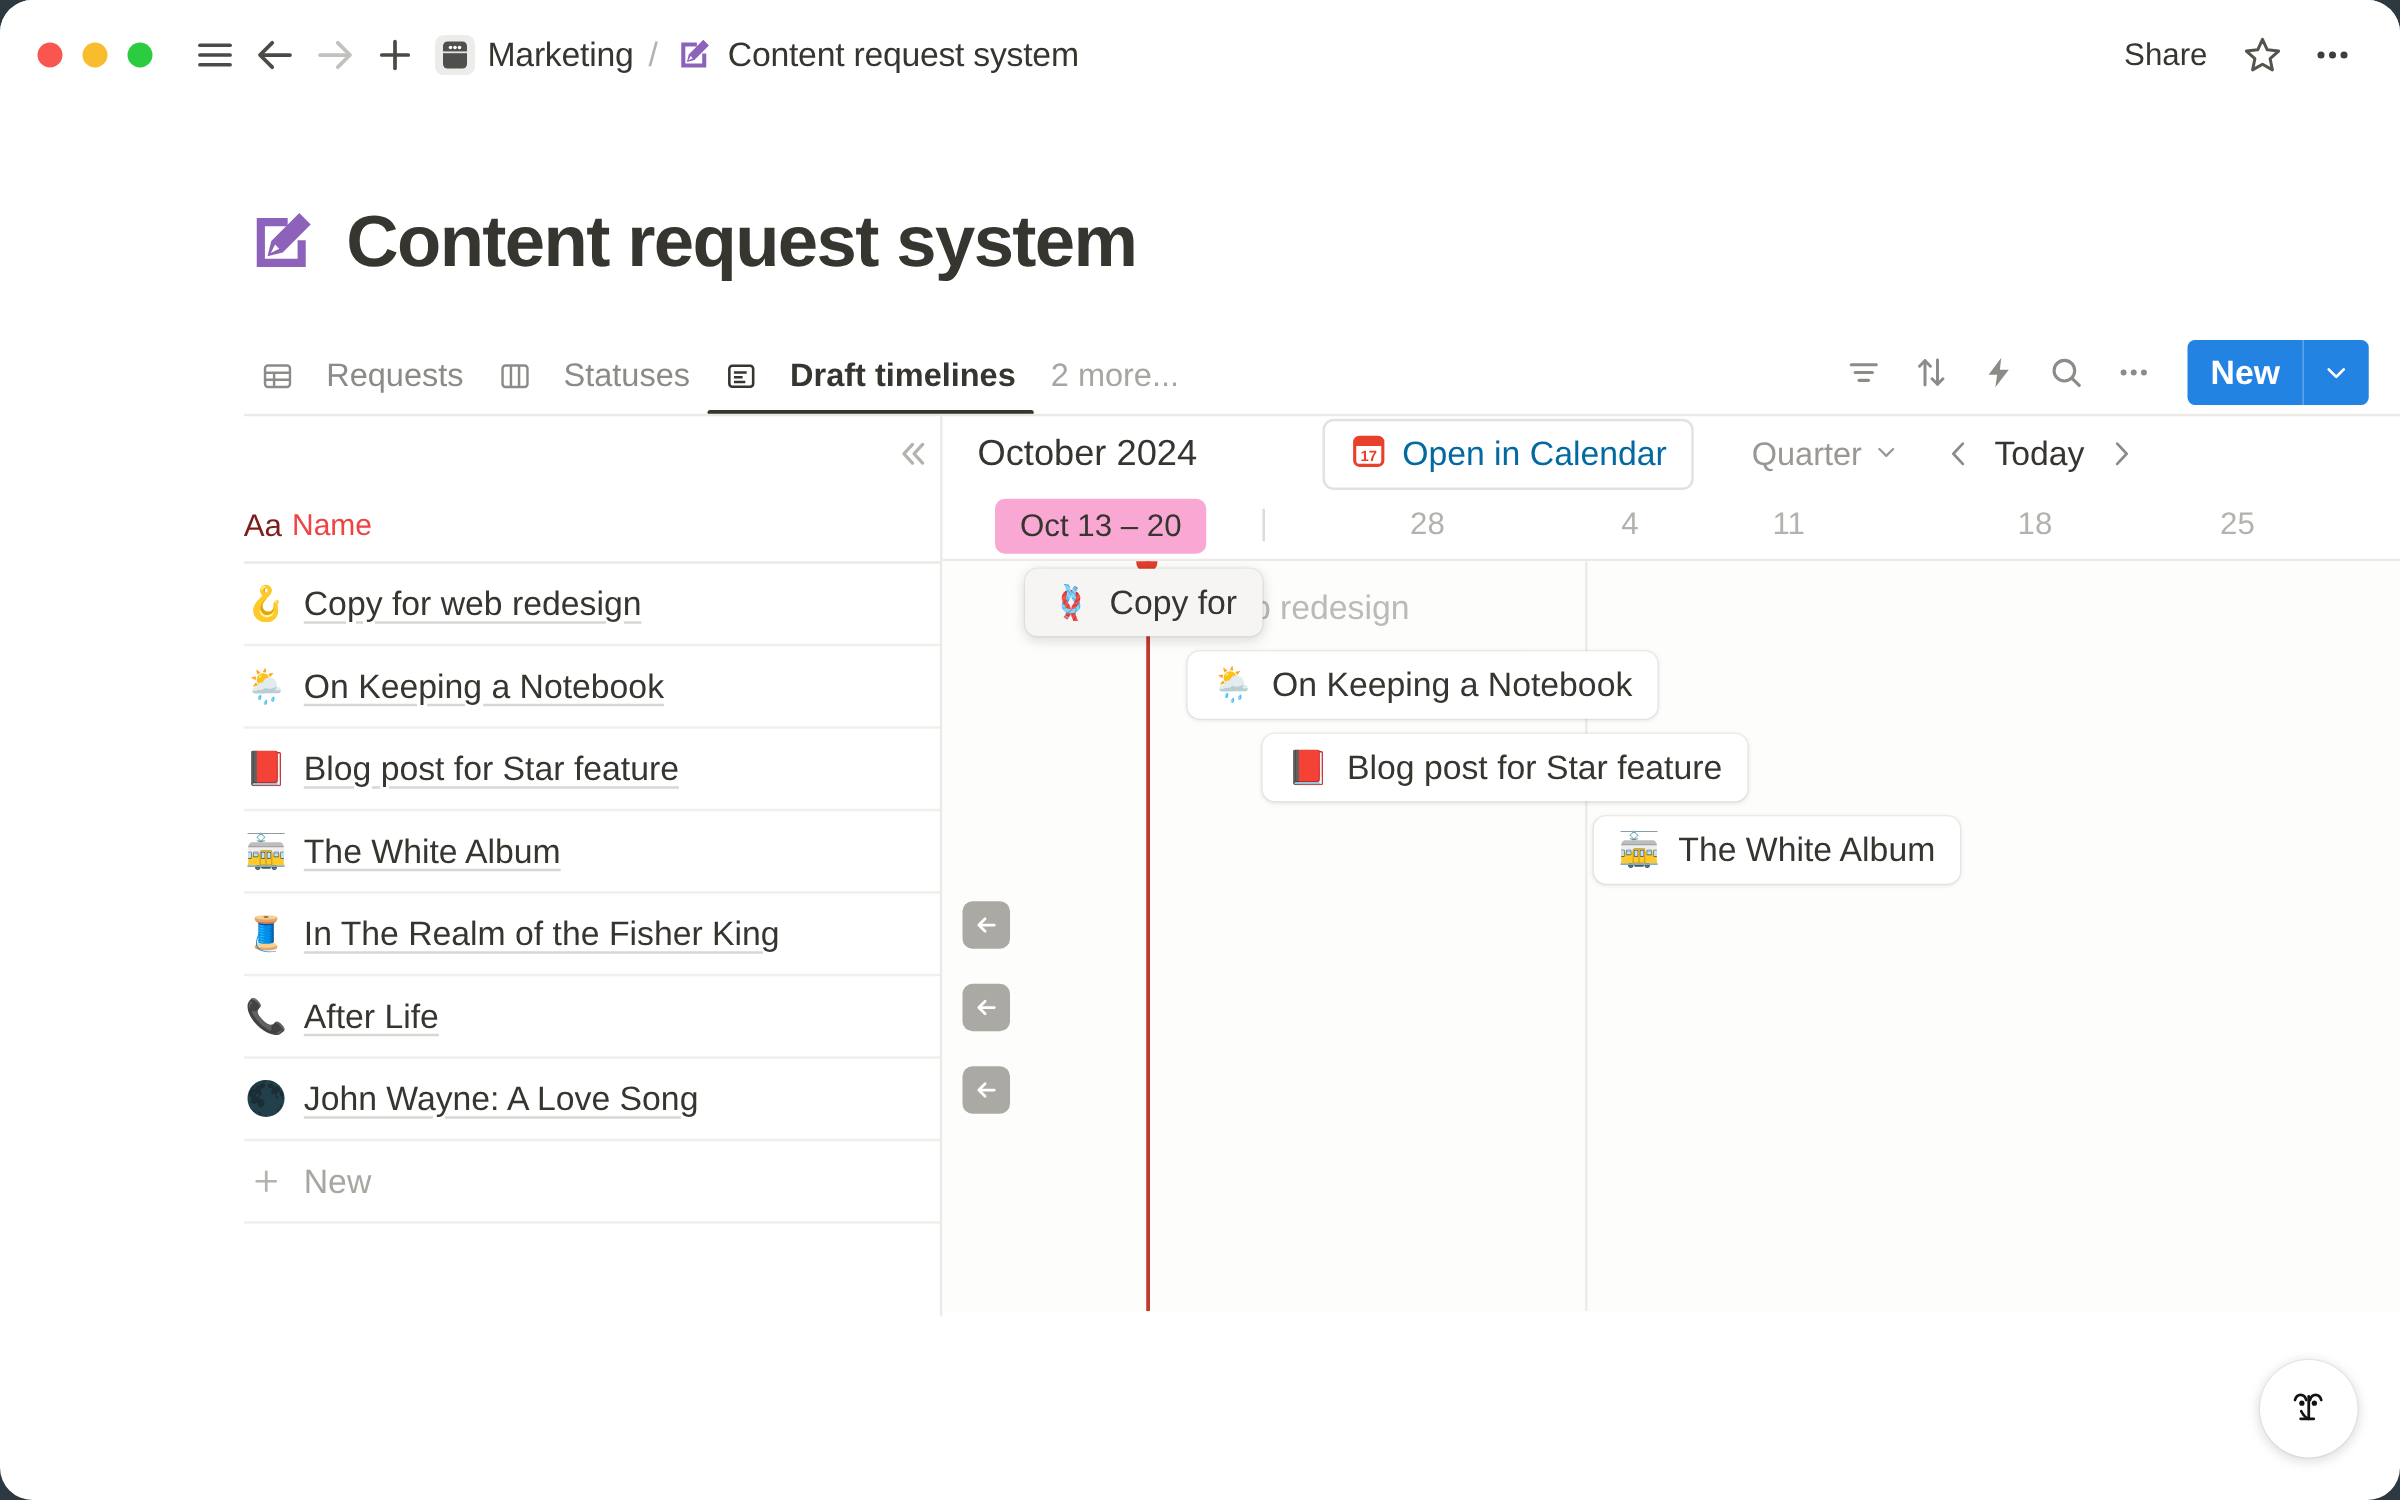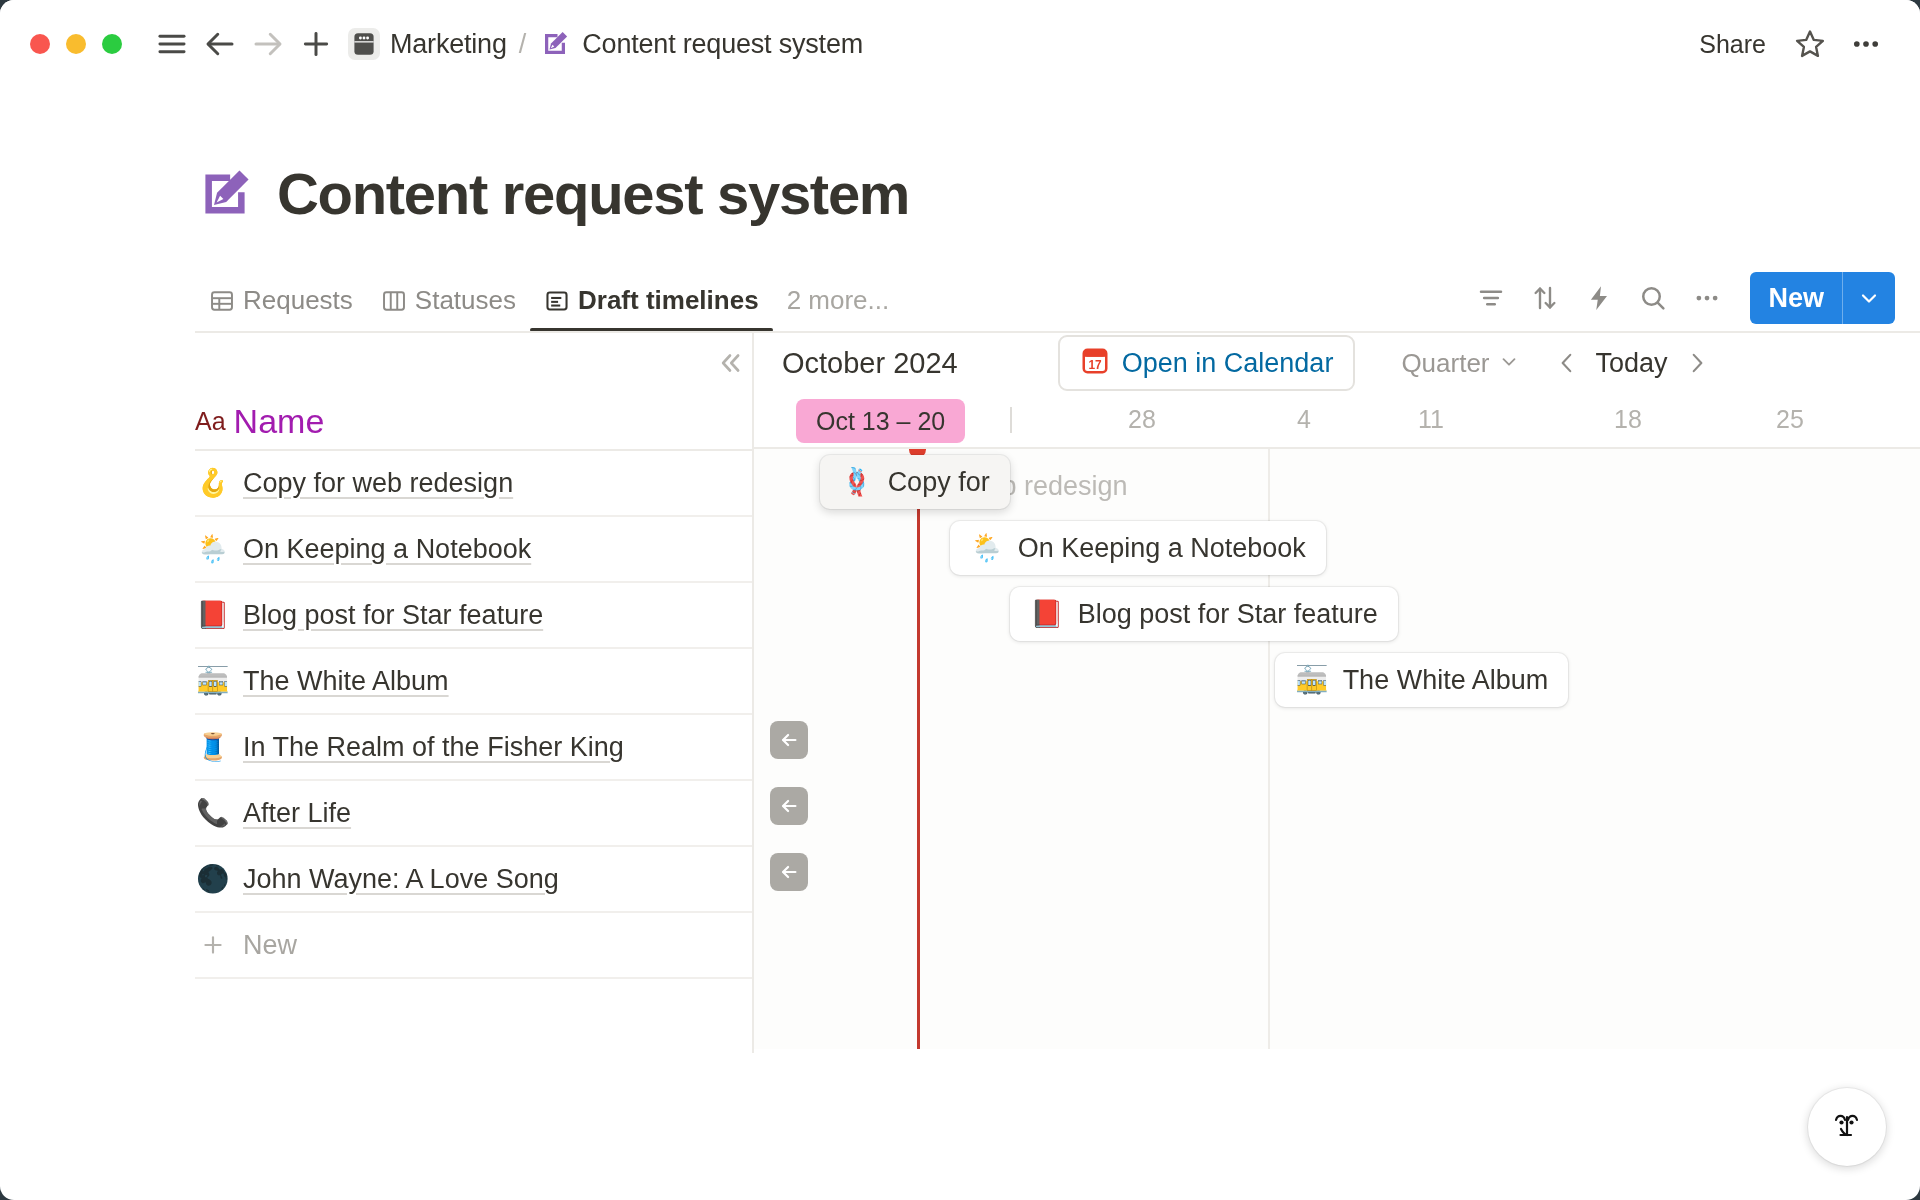--- a/index.html
+++ b/index.html
@@ -5,21 +5,21 @@
   * { box-sizing: border-box; margin: 0; padding: 0; }
   html, body {
     width: 1920px; height: 1200px;
     background: #2d3940;
     font-family: "Liberation Sans", sans-serif;
     overflow: hidden;
   }
   #window {
     position: absolute; inset: 0;
     background: #ffffff;
-    border-radius: 14px;
+    border-radius: 26px;
     overflow: hidden;
   }
 
   
   #titlebar {
     position: absolute; left: 0; top: 0; width: 1920px; height: 88px;
     background: #ffffff;
     display: flex; align-items: center;
   }
   .traffic { display: flex; align-items: center; gap: 16px; margin-left: 30px; }
@@ -55,21 +55,21 @@
 
   
   #page-head { position: absolute; left: 195px; top: 160px; display: flex; align-items: center; gap: 22px; }
   #page-head .emoji-icon { width: 60px; height: 60px; display:flex; align-items:center; justify-content:center; }
   #page-title { font-size: 58px; font-weight: bold; color: #37352f; letter-spacing: -1.3px; white-space: nowrap; }
 
   
   #tabbar { position: absolute; left: 195px; top: 264px; width: 1700px; height: 68px; display: flex; align-items: flex-end; }
   #tabs { display: flex; align-items: flex-end; gap: 0; }
   .tab {
-    display: flex; align-items: center; gap: 8px;
+    display: flex; align-items: center; gap: 26px;
     padding: 0 14px 16px 14px; cursor: pointer; position: relative;
     font-size: 26px; color: #8d8b87; white-space: nowrap;
   }
   .tab.active { color: #37352f; font-weight: bold; }
   .tab.active::after {
     content: ""; position: absolute; left: 0; right: 0; bottom: 0; height: 4px; background: #37352f; border-radius: 2px;
   }
   .tab .tab-ico { width: 26px; height: 26px; display:flex; align-items:center; justify-content:center; }
   .tab-more { padding: 0 14px 16px 14px; font-size: 26px; color: #a8a6a1; cursor: pointer; white-space: nowrap; }
 
@@ -89,21 +89,21 @@
   
   #left-pane { position: absolute; left: 195px; top: 333px; width: 557px; height: 720px; }
   #right-pane { position: absolute; left: 752px; top: 333px; width: 1168px; height: 720px; border-left: 2px solid #eceae6; }
 
   
   #collapse-row { height: 60px; display:flex; align-items:center; justify-content:flex-end; }
   #collapse-btn { width: 44px; height: 44px; display:flex; align-items:center; justify-content:center; cursor: pointer; }
 
   #name-header { height: 58px; display: flex; align-items: center; gap: 8px; border-bottom: 2px solid #eceae6; }
   #name-header .aa { font-size: 25px; color: #7f1d1d; }
-  #name-header .lbl { font-size: 34px; color: #a21caf; }
+  #name-header .lbl { font-size: 24px; color: #ef4444; }
 
   .row {
     height: 66px; display: flex; align-items: center; gap: 14px;
     border-bottom: 2px solid #f1efec; padding-left: 2px;
   }
   .row .emj { width: 32px; height: 32px; display:flex; align-items:center; justify-content:center; font-size: 27px; }
   .row .nm { font-size: 27px; color: #37352f; text-decoration: underline; text-decoration-color: #d9d7d3; text-underline-offset: 5px; white-space: nowrap; }
   .row.new { border-bottom: 2px solid #f1efec; color: #a8a6a1; }
   .row.new .plus { width: 32px; height: 32px; display:flex; align-items:center; justify-content:center; }
   .row.new .nm { color: #a8a6a1; text-decoration: none; }

